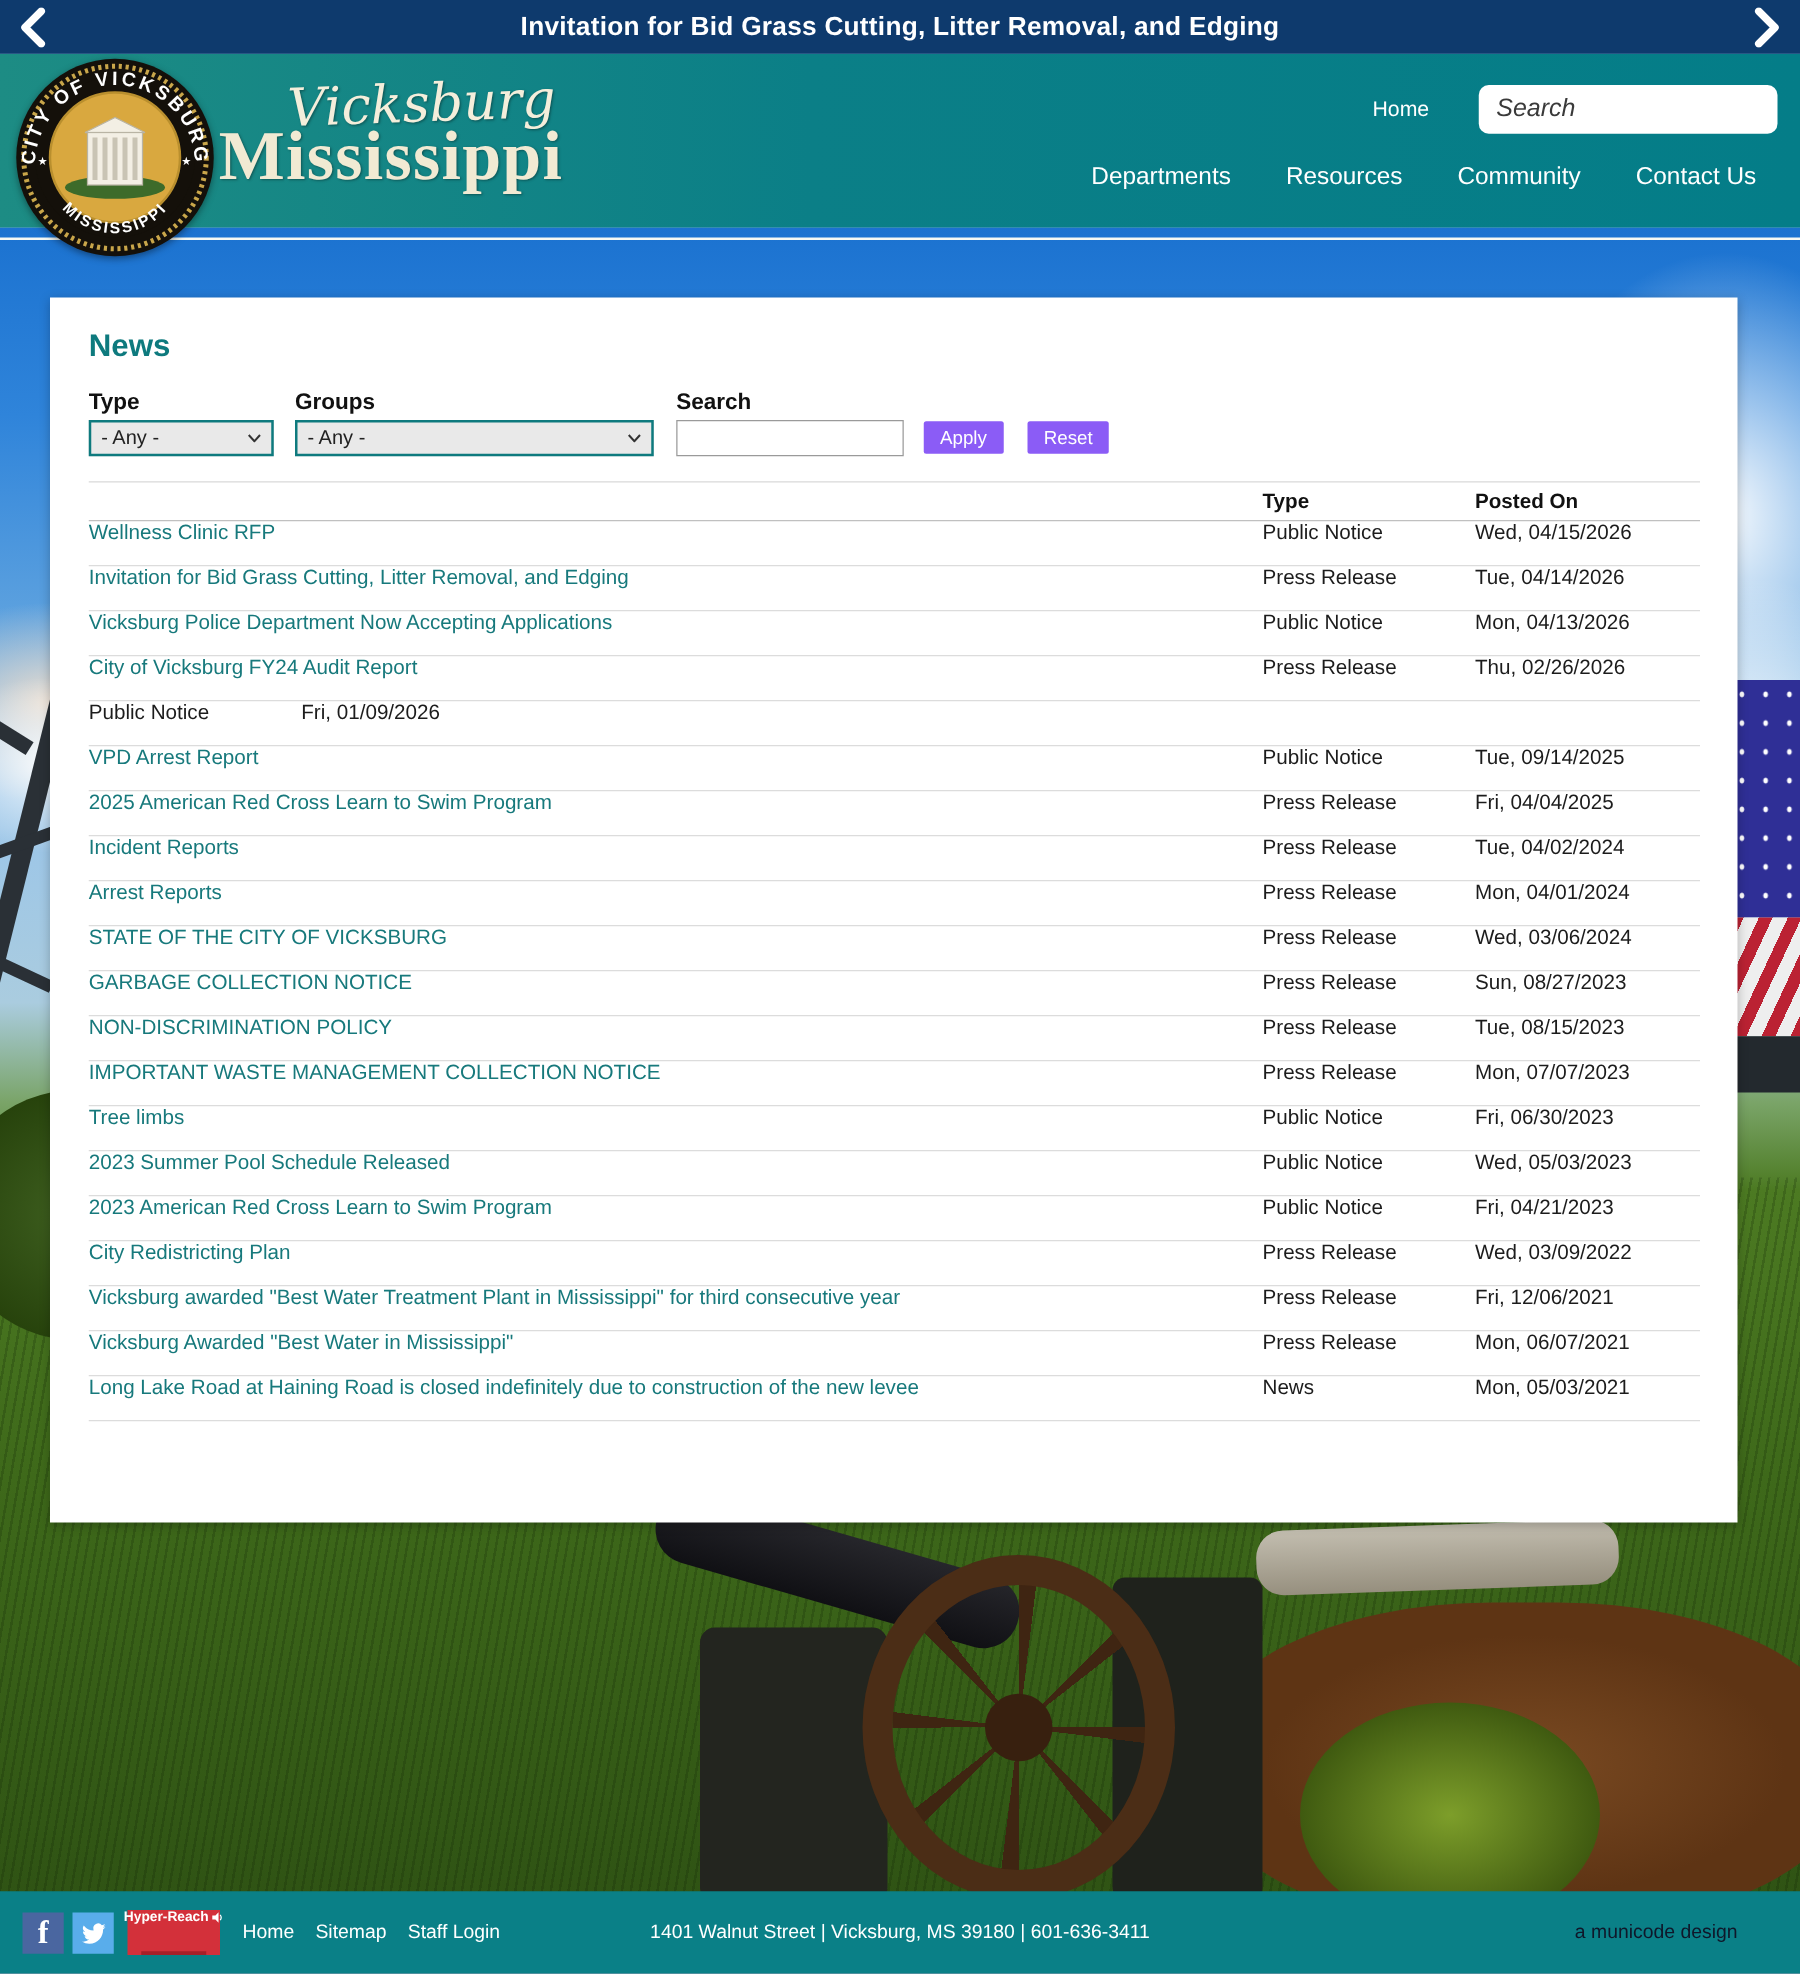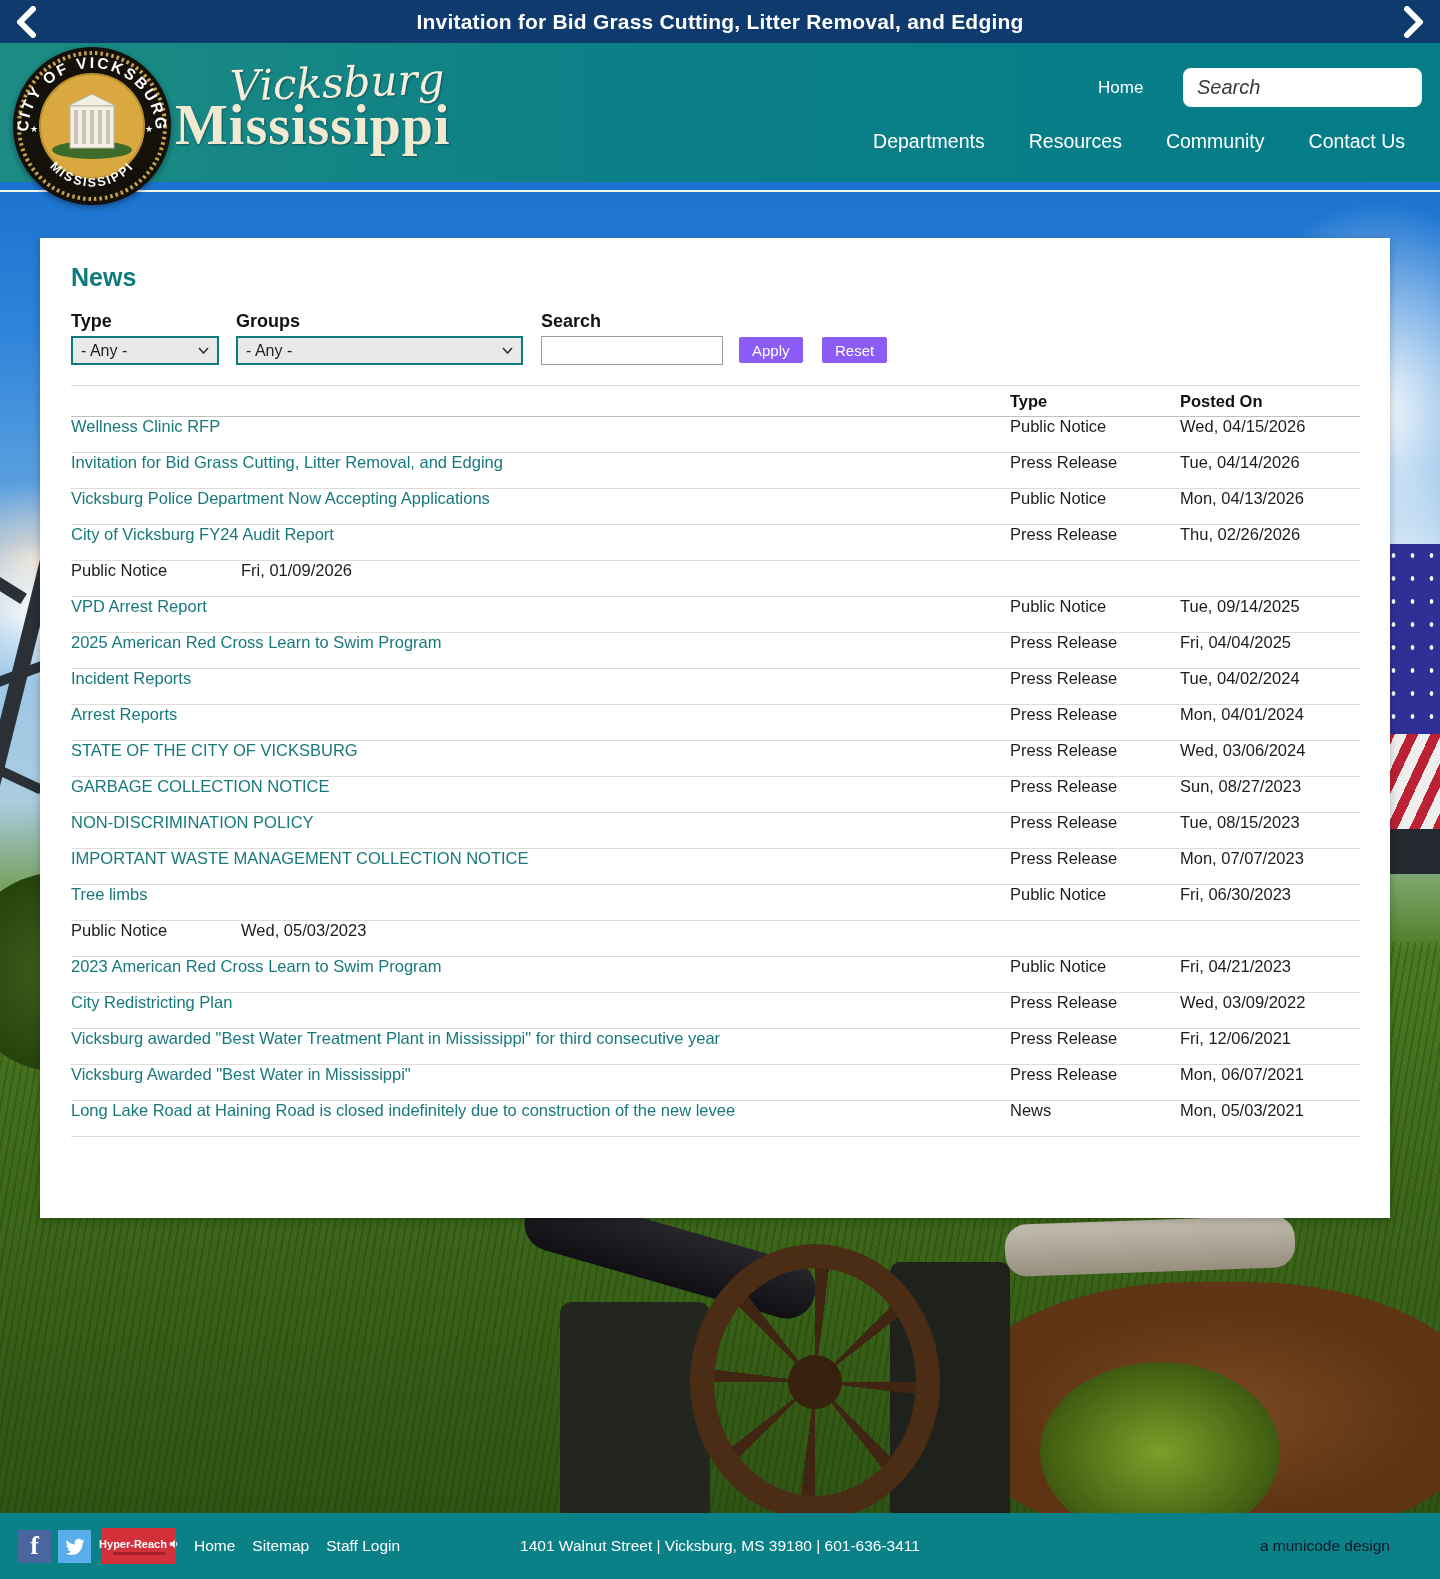--- a/index.html
+++ b/index.html
@@ -93,21 +93,21 @@
   .t-row .col-title { font-size:16.5px; color:#17797c; cursor:pointer; }
   .t-row .col-type, .t-row .col-date { font-size:16.5px; color:#1c1c1c; }
 
   
   .footer { position:absolute; left:0; top:1513px; width:1440px; height:66px; background:#0a8087; z-index:20;
             display:flex; align-items:center; }
   .soc { width:33px; height:33px; margin-left:18px; display:flex; align-items:center; justify-content:center; cursor:pointer; }
   .soc.fb { background:#4a66a0; color:#fff; font-family:"Liberation Serif",serif; font-weight:bold; font-size:26px; margin-left:18px; }
   .soc.tw { background:#59adeb; margin-left:7px; }
   .hyperreach { width:74px; height:36px; margin-left:11px; background:#d3303a; color:#fff; display:flex; flex-direction:column;
-                align-items:center; justify-content:center; cursor:pointer; }
+                align-items:center; justify-content:space-between; cursor:pointer; }
   .hyperreach .hr-text { font-size:11px; font-weight:bold; white-space:nowrap; display:flex; align-items:center; gap:2px; }
   .hyperreach .hr-sub { width:52px; height:3px; background:#a61f28; margin-top:2px; }
   .f-links { display:flex; gap:17px; margin-left:18px; }
   .f-link { color:#fff; font-size:15.5px; cursor:pointer; }
   .f-address { position:absolute; left:50%; transform:translateX(-50%); color:#fff; font-size:15.5px; }
   .f-credit { position:absolute; right:50px; color:#0f172a; font-size:15.5px; }
 </style>
 </head>
 <body>
 
@@ -310,20 +310,21 @@
     <span class="col-date">Mon, 07/07/2023</span>
   </div>
 
   <div class="t-row">
     <span class="col-title">Tree limbs</span>
     <span class="col-type">Public Notice</span>
     <span class="col-date">Fri, 06/30/2023</span>
   </div>
 
   <div class="t-row">
+    <span class="col-title">2023 Summer Pool Schedule Released</span>
     <span class="col-type">Public Notice</span>
     <span class="col-date">Wed, 05/03/2023</span>
   </div>
 
   <div class="t-row">
     <span class="col-title">2023 American Red Cross Learn to Swim Program</span>
     <span class="col-type">Public Notice</span>
     <span class="col-date">Fri, 04/21/2023</span>
   </div>
 

